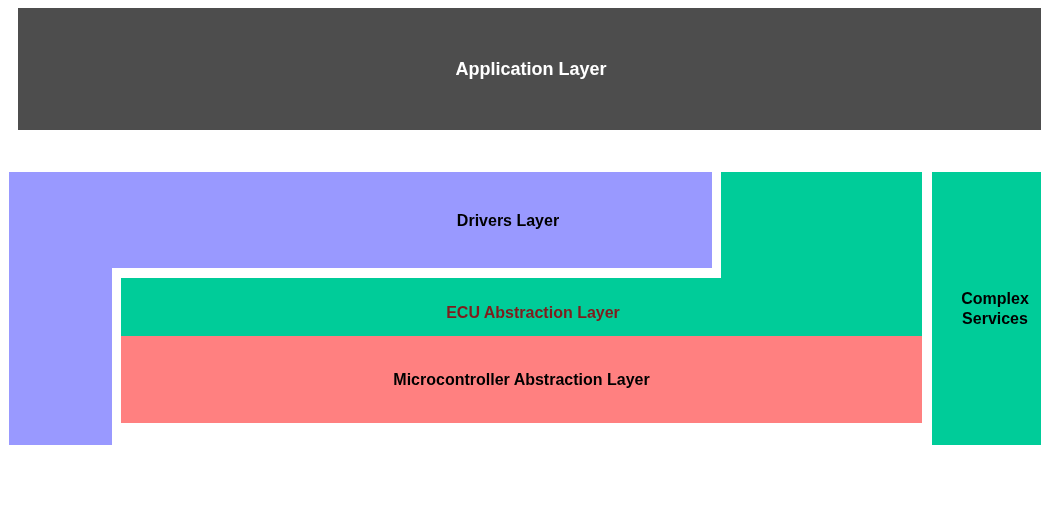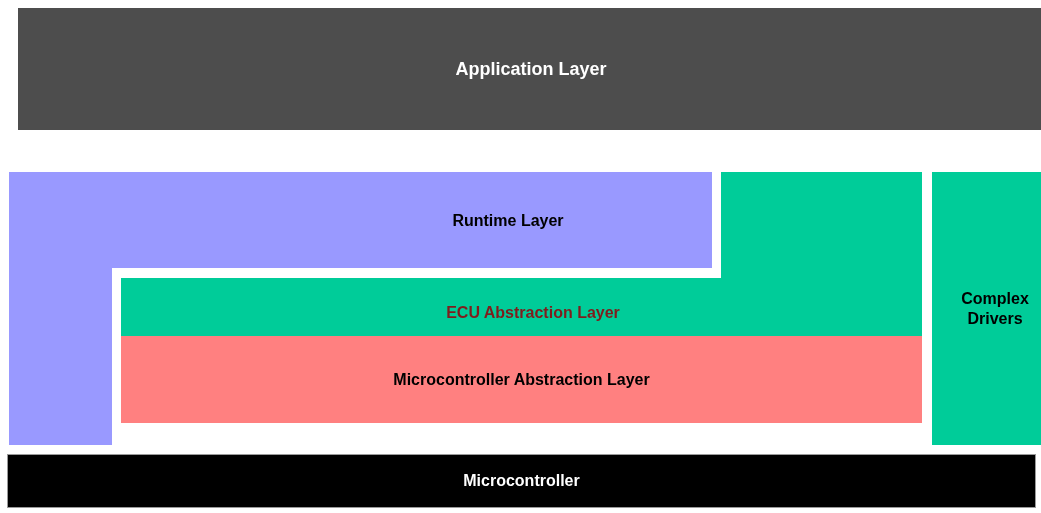--- a/index.html
+++ b/index.html
@@ -99,33 +99,30 @@
 
 <div class="canvas">
 
   <div class="block app-layer">
     <span>Application Layer</span>
   </div>
 
 
   <div class="block services-vertical"></div>
   <div class="block services-horizontal"></div>
-  <div class="services-label">Runtime Layer</div>
+  <div class="services-label">Drivers Layer</div>
 
   <div class="block ecu-upper"></div>
   <div class="block ecu-bar">
     <span>ECU Abstraction Layer</span>
   </div>
 
   <div class="block mcal-layer">
     <span>Microcontroller Abstraction Layer</span>
   </div>
 
   <div class="block complex-drivers">
     <span>Complex</span>
-    <span>Drivers</span>
+    <span>Services</span>
   </div>
 
-  <div class="block micro-layer">
-    <span>Microcontroller</span>
-  </div>
 
 </div>
 
 </body></html>

